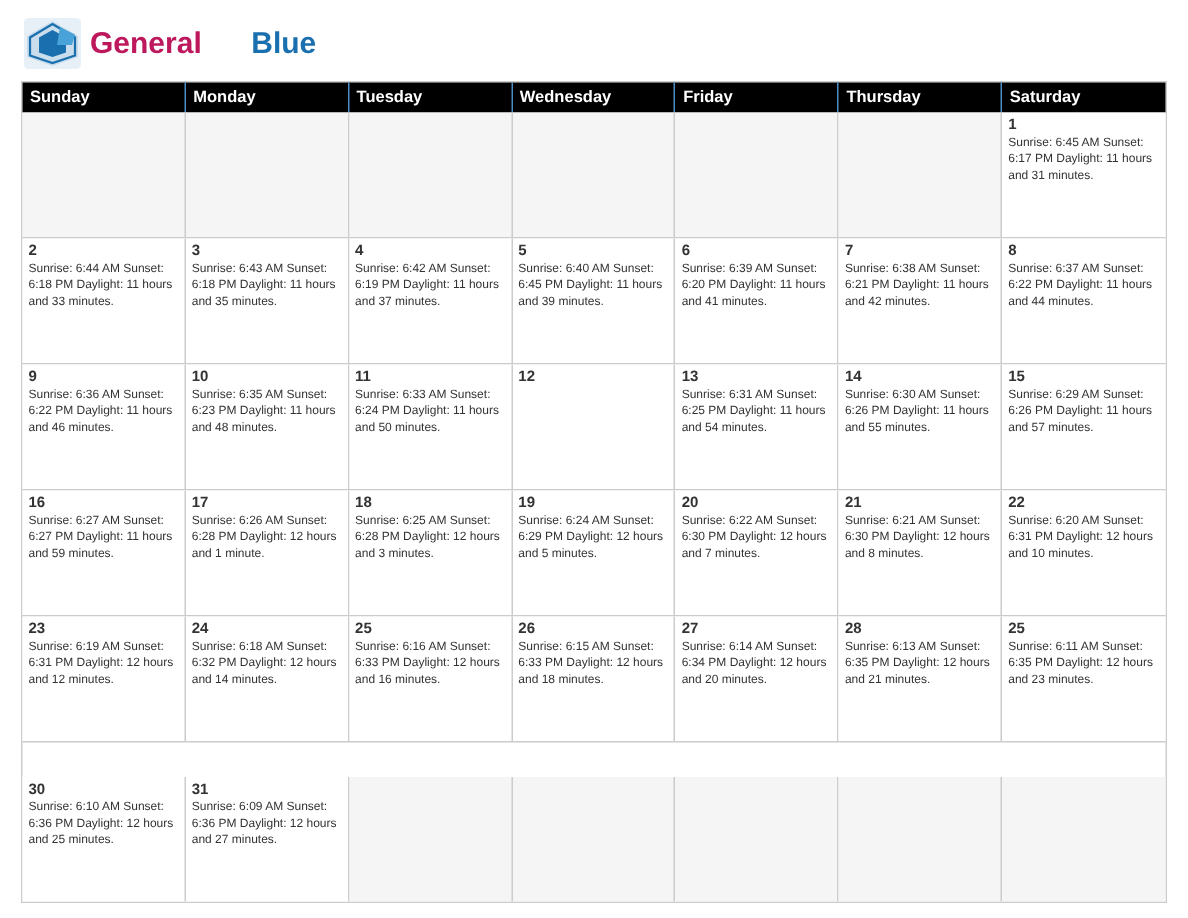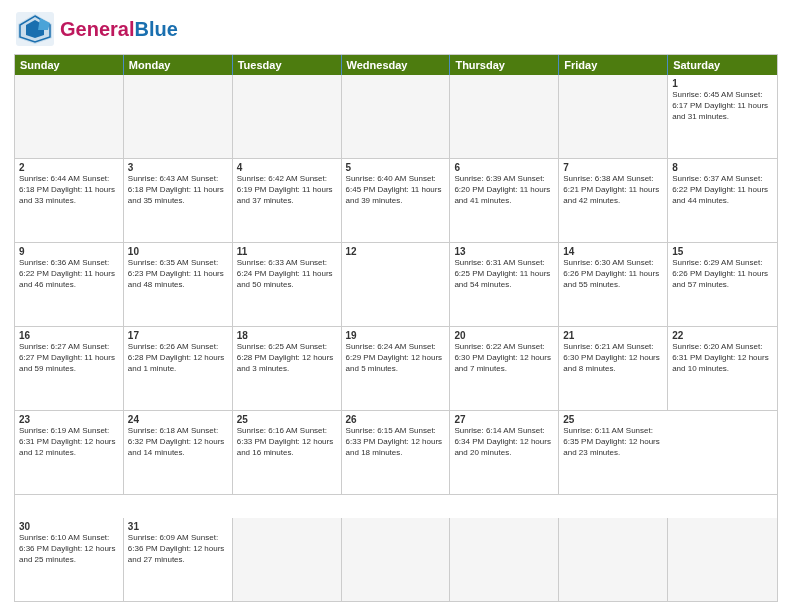--- a/index.html
+++ b/index.html
@@ -43,21 +43,21 @@
     }
     .calendar {
       flex: 1;
       display: flex;
       flex-direction: column;
       border: 1px solid #ccc;
     }
     .cal-header {
       display: grid;
       grid-template-columns: repeat(7, 1fr);
-      background-color: #4d7c0f;
+      background-color: #000000;
     }
     .cal-header-cell {
       color: #fff;
       font-weight: bold;
       font-size: 11px;
       padding: 4px 5px;
       border-right: 1px solid #4a8cc4;
     }
     .cal-header-cell:last-child {
       border-right: none;
@@ -112,37 +112,37 @@
   <div class="header">
     <div class="logo">
     <svg width="42" height="38" viewBox="0 0 42 38" xmlns="http://www.w3.org/2000/svg">
       <rect x="2" y="2" width="38" height="34" rx="3" fill="#e8f0f7"></rect>
       <polygon points="21,4 38,14 38,28 21,34 4,28 4,14" fill="#1a6faf" opacity="0.15"></polygon>
       <polygon points="21,6 36,15 36,27 21,32 6,27 6,15" fill="none" stroke="#1a6faf" stroke-width="1.5"></polygon>
       <polygon points="21,10 30,15 30,25 21,28 12,25 12,15" fill="#1a6faf"></polygon>
       <polygon points="26,8 36,13 34,20 24,20" fill="#4aa3d8"></polygon>
     </svg>
     <div>
-      <span style="font-size:20px;font-weight:bold;color:#be185d;">General</span><span style="font-size:20px;font-weight:bold;color:#1a6faf;">Blue</span>
+      <span style="font-size:20px;font-weight:bold;color:#be185d;">General</span><span style="font-size:20px;font-weight:bold;color:#1a6faf;margin-left:33px;">Blue</span>
     </div>
   </div>
     <div class="title-block">
       <div class="month-title"></div>
       <div class="subtitle"></div>
     </div>
   </div>
 
   <div class="calendar">
     <div class="cal-header">
     <div class="cal-header-cell">Sunday</div>
         <div class="cal-header-cell">Monday</div>
         <div class="cal-header-cell">Tuesday</div>
         <div class="cal-header-cell">Wednesday</div>
+        <div class="cal-header-cell">Friday</div>
         <div class="cal-header-cell">Thursday</div>
-        <div class="cal-header-cell">Friday</div>
         <div class="cal-header-cell">Saturday</div>
       </div>
     <div class="cal-body">
     <div class="cal-row">
           <div class="cal-cell empty"></div>
           <div class="cal-cell empty"></div>
           <div class="cal-cell empty"></div>
           <div class="cal-cell empty"></div>
           <div class="cal-cell empty"></div>
           <div class="cal-cell empty"></div>
@@ -305,20 +305,26 @@
             <span class="day-num">26</span>
             <div class="cell-info">Sunrise: 6:15 AM
 Sunset: 6:33 PM
 Daylight: 12 hours and 18 minutes.</div>
           </div>
           <div class="cal-cell">
             <span class="day-num">27</span>
             <div class="cell-info">Sunrise: 6:14 AM
 Sunset: 6:34 PM
 Daylight: 12 hours and 20 minutes.</div>
+          </div>
+          <div class="cal-cell">
+            <span class="day-num">28</span>
+            <div class="cell-info">Sunrise: 6:13 AM
+Sunset: 6:35 PM
+Daylight: 12 hours and 21 minutes.</div>
           </div>
           <div class="cal-cell">
             <span class="day-num">25</span>
             <div class="cell-info">Sunrise: 6:11 AM
 Sunset: 6:35 PM
 Daylight: 12 hours and 23 minutes.</div>
           </div>
         </div>
         <div class="cal-row">
           <div class="cal-cell">

